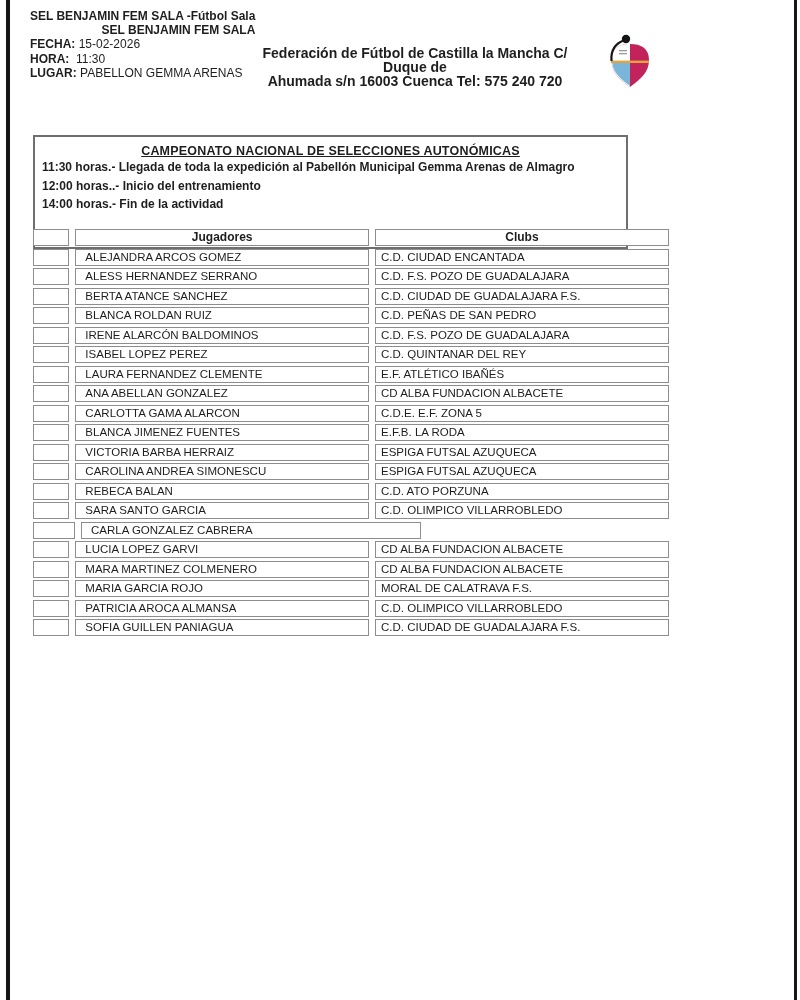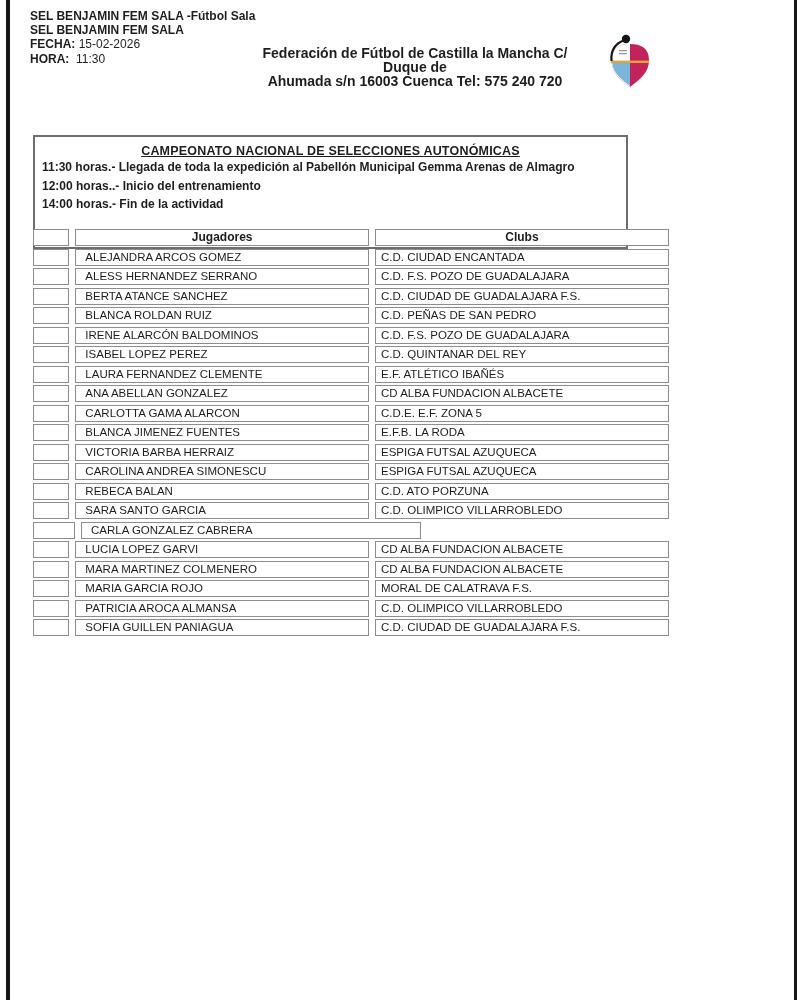--- a/index.html
+++ b/index.html
@@ -5,21 +5,21 @@
   * { margin:0; padding:0; box-sizing:border-box; }
   html,body { width:800px; height:1000px; }
   body { background:#ffffff; font-family:"Liberation Sans", sans-serif; color:#1e1e1e; position:relative; overflow:hidden; }
 
   .scan-edge { position:absolute; top:0; height:1000px; background:#161616; }
   .scan-edge.left { left:6px; width:4px; }
   .scan-edge.right { left:794px; width:3px; }
 
   
   .doc-header { position:absolute; left:30px; top:9px; font-size:12px; line-height:14.2px; white-space:nowrap; }
-  .doc-header .b { font-weight:bold; }
+  .doc-header .b { font-weight:bold;text-align:right; }
 
   
   .federation { position:absolute; left:248px; top:47px; width:334px; text-align:center;
                 font-size:14px; font-weight:bold; line-height:13.8px; }
 
   
   .crest { position:absolute; left:606px; top:33px; width:48px; height:56px; }
 
   
   .event-box { position:absolute; left:33px; top:135px; width:595px; height:114px;
@@ -43,20 +43,21 @@
 <body>
 
 <div class="scan-edge left"></div>
 <div class="scan-edge right"></div>
 
 <div class="doc-header">
   <div class="b">SEL BENJAMIN FEM SALA -Fútbol Sala</div>
   <div class="b">SEL BENJAMIN FEM SALA</div>
   <div><span class="b">FECHA:</span> <span>15-02-2026</span></div>
   <div><span class="b">HORA:</span>&nbsp; <span>11:30</span></div>
+  <div><span class="b">LUGAR:</span> <span>PABELLON GEMMA ARENAS</span></div>
 </div>
 
 <div class="federation">
   <div>Federación de Fútbol de Castilla la Mancha C/ Duque de</div>
   <div>Ahumada s/n 16003 Cuenca Tel: 575 240 720</div>
 </div>
 
 <svg class="crest" viewBox="0 0 48 56" xmlns="http://www.w3.org/2000/svg">
   <circle cx="20" cy="6" r="4.2" fill="#151515"></circle>
   <path d="M24 11 C12 10 5 17 5.5 28 C6 40 14 47 24 54 C35 46 43 39 43 27 C43 15 35 11 24 11 Z" fill="#c2235a"></path>

